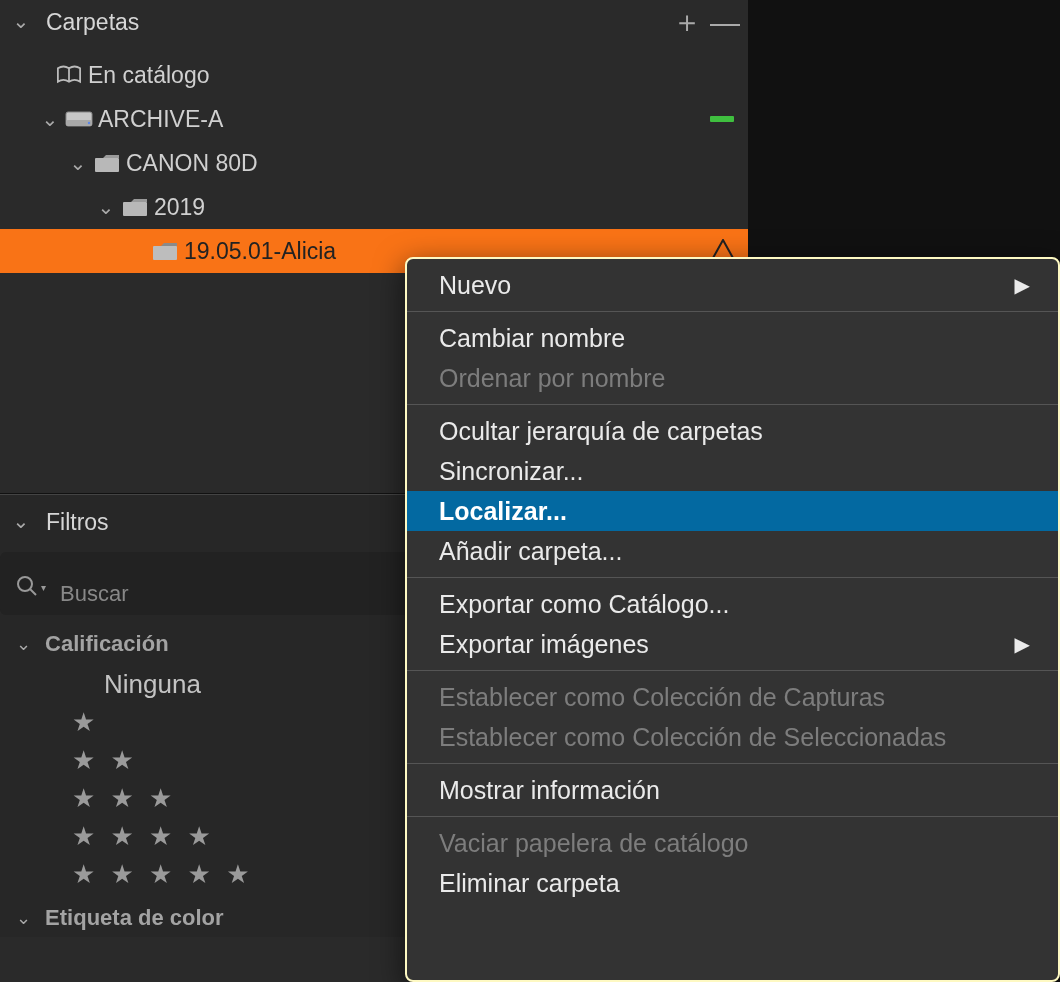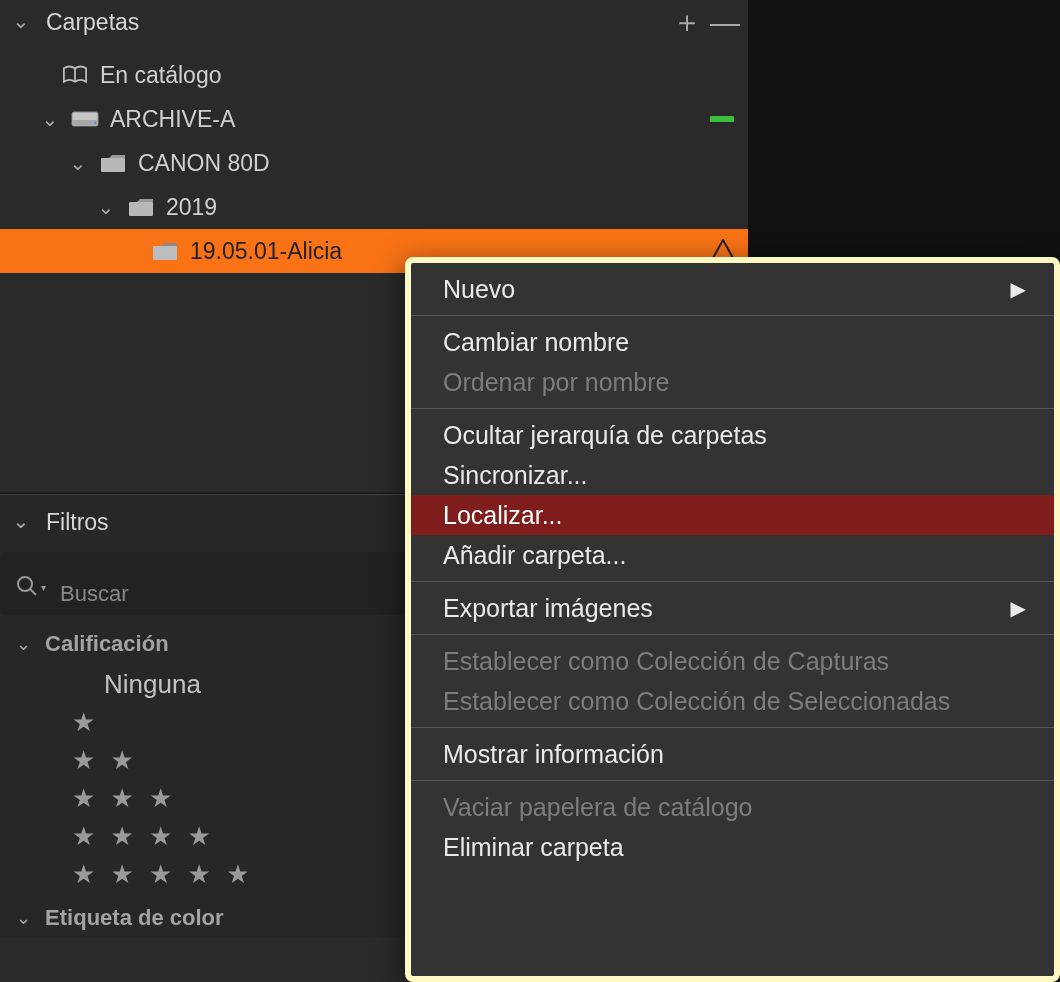--- a/index.html
+++ b/index.html
@@ -73,21 +73,21 @@
   }
   .minus-icon { font-weight: 200; }
 
   
   .tree { }
   .tree-item {
     display: flex;
     align-items: center;
     height: 44px;
     padding-right: 14px;
-    gap: 10px;
+    gap: 4px;
   }
   .tree-item .indent-1 { display:inline-block; width: 10px; }
   .tree-item.depth-0 { padding-left: 40px; }
   .tree-item.depth-1 { padding-left: 40px; }
   .tree-item.depth-2 { padding-left: 68px; }
   .tree-item.depth-3 { padding-left: 96px; }
   .tree-item.depth-4 { padding-left: 150px; }
 
   .tree-item .chev {
     width: 20px;
@@ -176,38 +176,39 @@
   .rating-row.none { font-size: 26px; letter-spacing: 0; color:#c3c3c3;margin-left:32px; }
 
   
   .context-menu {
     position: absolute;
     left: 405px;
     top: 257px;
     width: 655px;
     height: 725px;
     background: #333333;
-    border: 6px solid #fef9c3;
+    border: 2px solid #fef9c3;
     border-radius: 8px;
     box-shadow: 0 8px 30px rgba(0,0,0,0.6);
     padding: 6px 0;
   }
   .menu-item {
     display: flex;
     align-items: center;
     justify-content: space-between;
     height: 40px;
     padding: 0 28px 0 32px;
     font-size: 25px;
     color: #eaeaea;
   }
   .menu-item.disabled { color: #7d7d7d; }
   .menu-item.highlight {
-    background: #7f1d1d;
+    background: #0369a1;
     color: #fff;
+    font-weight: bold;
   }
   .menu-item .arrow {
     font-size: 20px;
     color: inherit;
   }
   .menu-sep {
     height: 1px;
     background: #555;
     margin: 6px 0;
   }
@@ -362,20 +363,23 @@
     <span>Sincronizar...</span>
   </div>
   <div class="menu-item highlight">
     <span>Localizar...</span>
   </div>
   <div class="menu-item">
     <span>Añadir carpeta...</span>
   </div>
   <div class="menu-sep"></div>
   <div class="menu-item">
+    <span>Exportar como Catálogo...</span>
+  </div>
+  <div class="menu-item">
     <span>Exportar imágenes</span>
     <span class="arrow">▶</span>
   </div>
   <div class="menu-sep"></div>
   <div class="menu-item disabled">
     <span>Establecer como Colección de Capturas</span>
   </div>
   <div class="menu-item disabled">
     <span>Establecer como Colección de Seleccionadas</span>
   </div>

